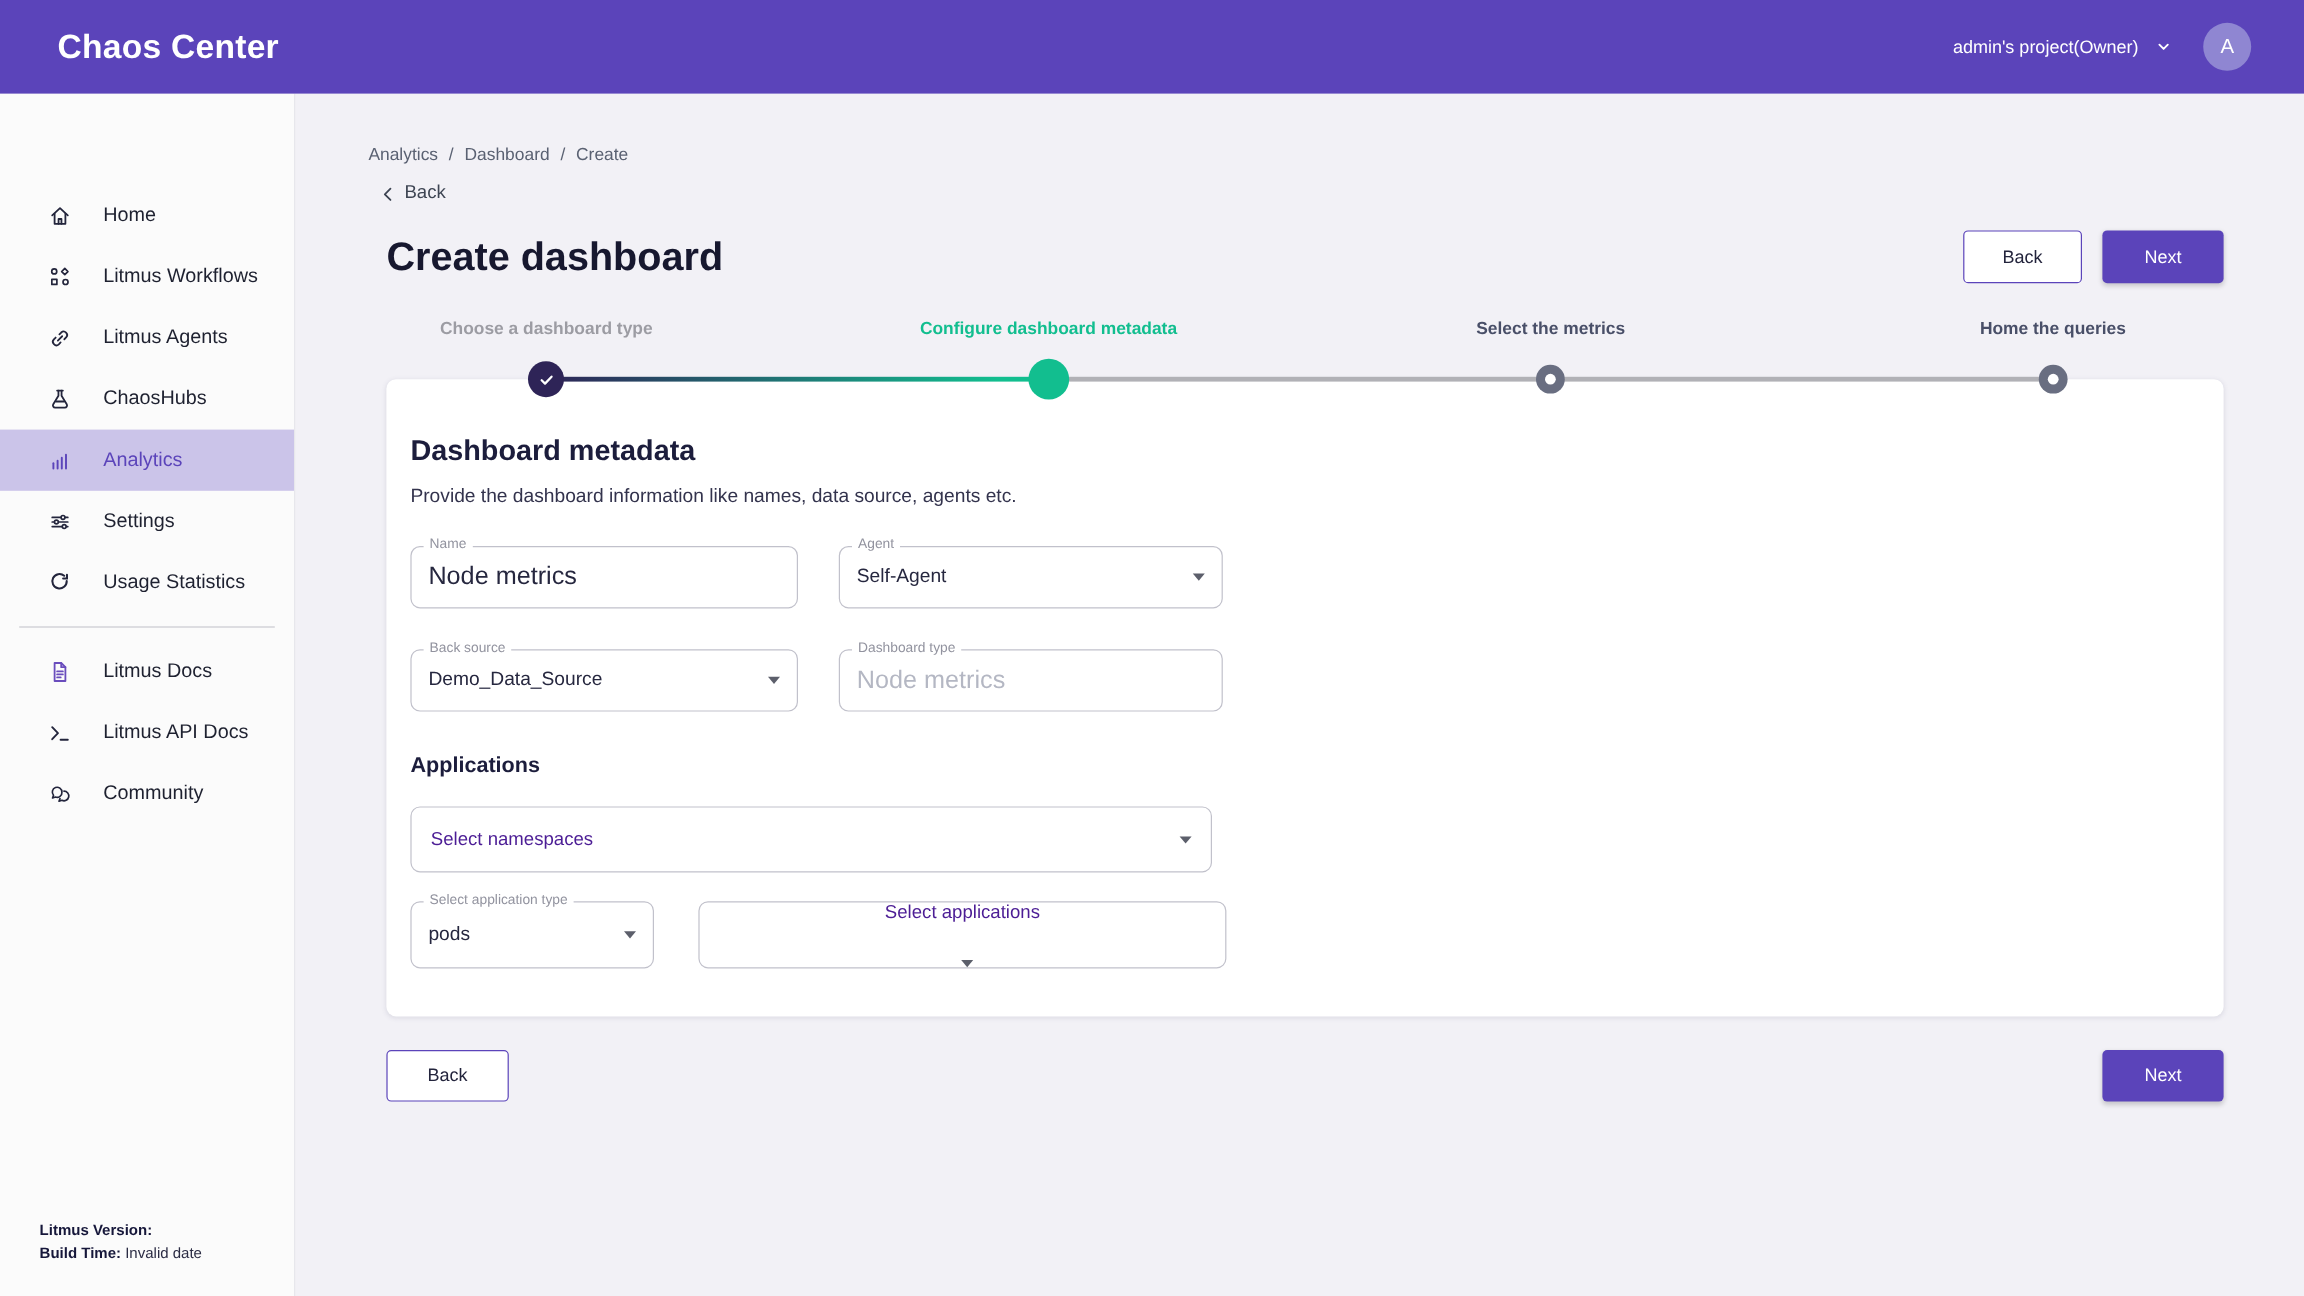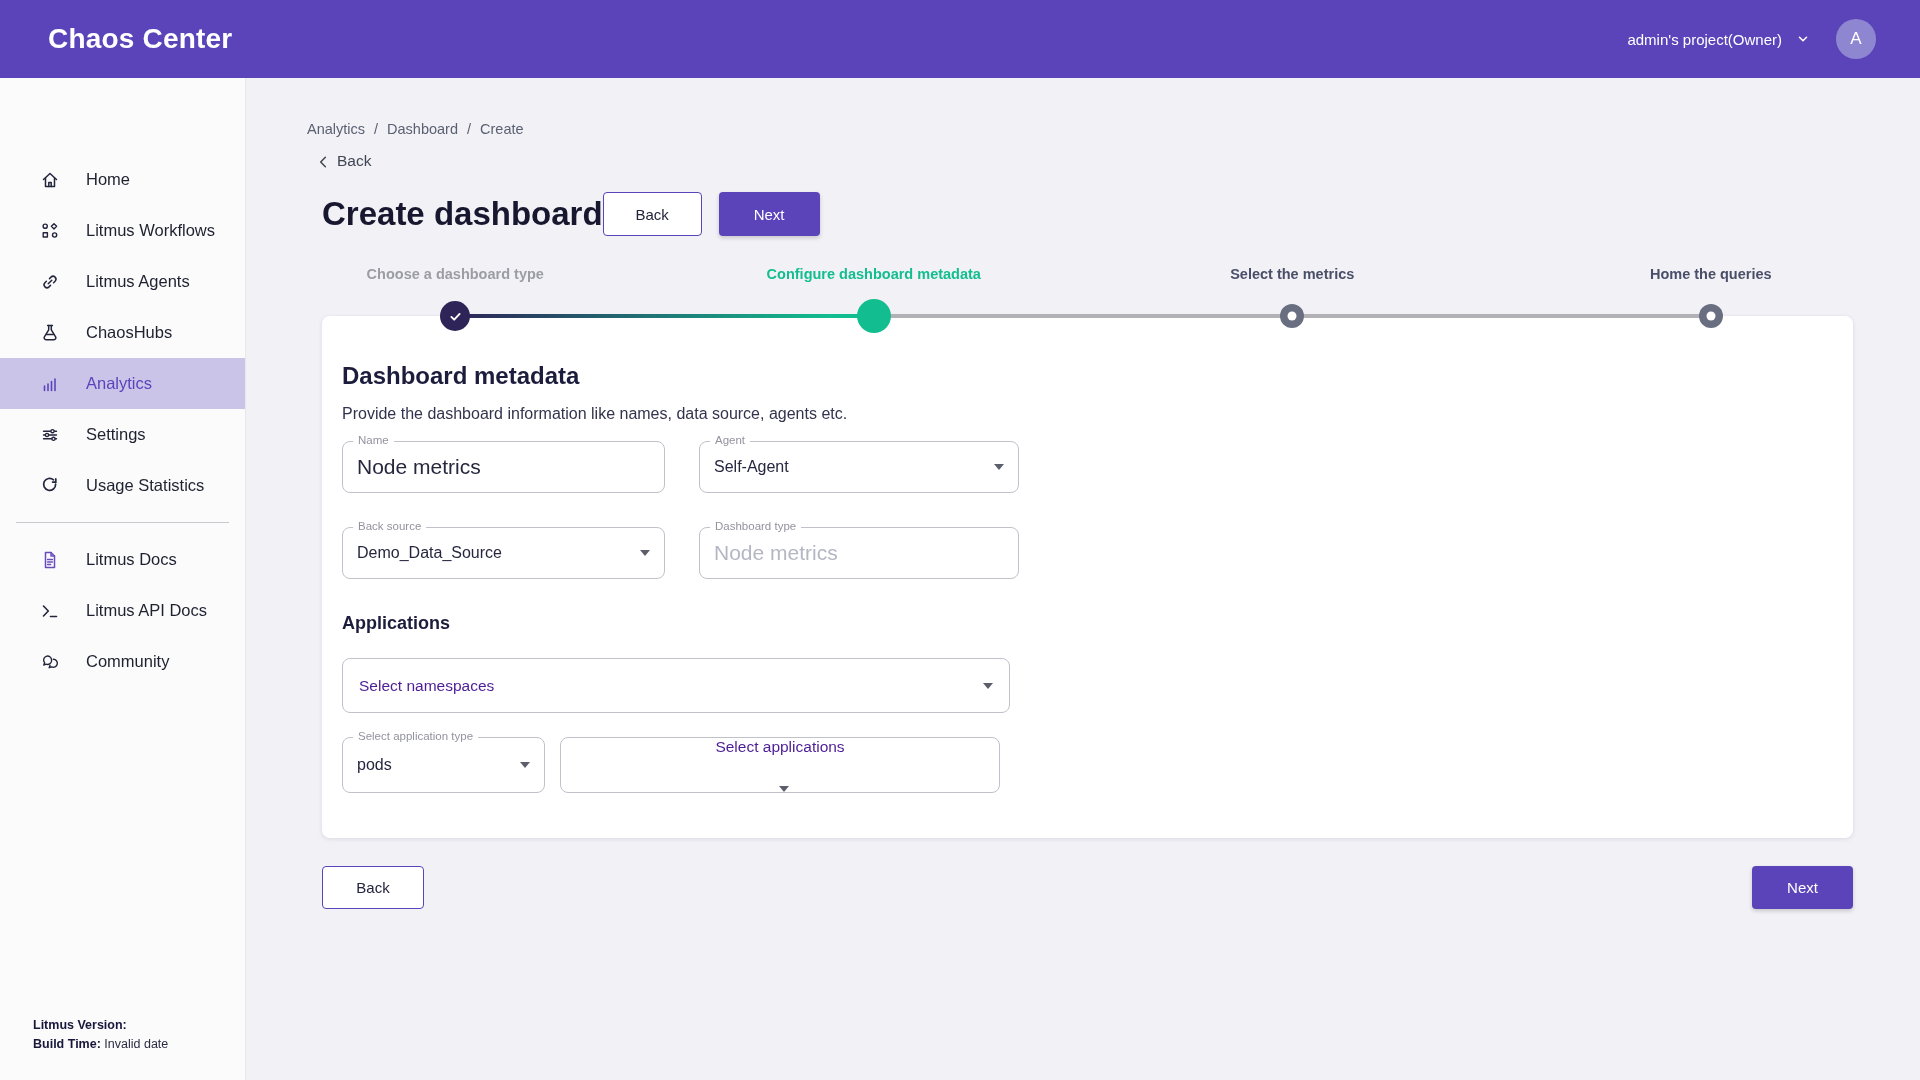--- a/index.html
+++ b/index.html
@@ -40,21 +40,21 @@
   .sidebar-footer { position:absolute; left:33px; bottom:26px; font-size:12.5px; line-height:19px; color:#16173A; }
   .sidebar-footer b { font-weight:bold; }
   .sidebar-footer .val { font-weight:normal; color:#2B2C44; }
 
   
   .breadcrumb { margin:43px 0 0 61px; font-size:14.5px; color:#5A6172; display:flex; gap:9px; }
   .breadcrumb .crumb { cursor:pointer; }
   .back-link { margin:15px 0 0 70px; display:flex; align-items:center; gap:6px; font-size:15.5px; color:#3E4553; cursor:pointer; }
 
   
-  .title-row { display:flex; align-items:center; margin:22px 67px 4px 76px; }
+  .title-row { display:flex; align-items:center; justify-content:space-between; margin:22px 67px 4px 76px; }
   .page-title { font-size:33px; font-weight:600; color:#17182F; }
   .btn-row { display:flex; gap:17px; }
   .btn { height:44px; border-radius:4px; font-size:15px; font-family:"Liberation Sans",sans-serif; cursor:pointer; }
   .btn-outline { width:99px; background:#FFFFFF; border:1px solid #5B44BA; color:#23243C; }
   .btn-filled { width:101px; background:#5B44BA; border:none; color:#FFFFFF; box-shadow:0 2px 4px rgba(0,0,0,.18); }
   .btn-outline.wide { width:102px; height:43px; }
   .btn-filled.wide { width:101px; height:43px; }
 
   
   .stepper { position:relative; z-index:2; margin-top:30px; }
@@ -77,21 +77,21 @@
 
   
   .card {
     position:relative; z-index:1; margin:0 67px 0 76px; background:#FFFFFF;
     border-radius:8px; box-shadow:0 1px 4px rgba(80,80,110,.14);
     padding:46px 40px 40px 20px; min-height:522px;
   }
   .section-title { font-size:24px; font-weight:600; color:#1C1D3C; }
   .section-subtitle { font-size:16px; color:#33334D; margin-top:15px; }
 
-  .field-grid { margin-top:18px; display:grid; grid-template-columns:323px 320px; column-gap:25px; row-gap:26px;gap:34px; }
+  .field-grid { margin-top:32px; display:grid; grid-template-columns:323px 320px; column-gap:25px; row-gap:26px;gap:34px; }
   .mfield {
     position:relative; height:52px; border:1px solid #C1C1CB; border-radius:8px;
     background:#FFFFFF; display:flex; align-items:center; padding:0 14px; cursor:text;
   }
   .mfield .flabel {
     position:absolute; top:-8px; left:10px; background:#FFFFFF; padding:0 5px;
     font-size:11.5px; color:#92939F; white-space:nowrap;
   }
   .mfield input {
     border:none; outline:none; width:100%; font-size:21px; color:#26273F;
@@ -101,21 +101,21 @@
   .mfield .fvalue { font-size:16px; color:#26273F; flex:1; }
   .mfield.select { cursor:pointer; }
   .caret { width:0; height:0; border-left:5px solid transparent; border-right:5px solid transparent; border-top:6px solid #5C5F6B; margin-left:8px; }
 
   .apps-title { margin-top:34px; font-size:18px; font-weight:600; color:#1C1D3C; }
   .ns-select {
     margin-top:24px; width:668px; height:55px; border:1px solid #C1C1CB; border-radius:8px;
     display:flex; align-items:center; padding:0 16px; cursor:pointer; background:#FFFFFF;
   }
   .placeholder-text { font-size:15.5px; color:#4c1d95; flex:1; }
-  .apps-row { margin-top:24px; display:flex; gap:15px; }
+  .apps-row { margin-top:24px; display:flex; gap:37px; }
   .app-type { width:203px; height:56px; }
   .app-select { width:440px; height:56px; border:1px solid #C1C1CB; border-radius:8px; display:flex; align-items:center; padding:0 16px; cursor:pointer; background:#FFFFFF;flex-direction:column; }
 
   .bottom-row { display:flex; justify-content:space-between; margin:28px 67px 0 76px; }
 
   svg { display:block; }
 </style>
 </head>
 <body>
 

